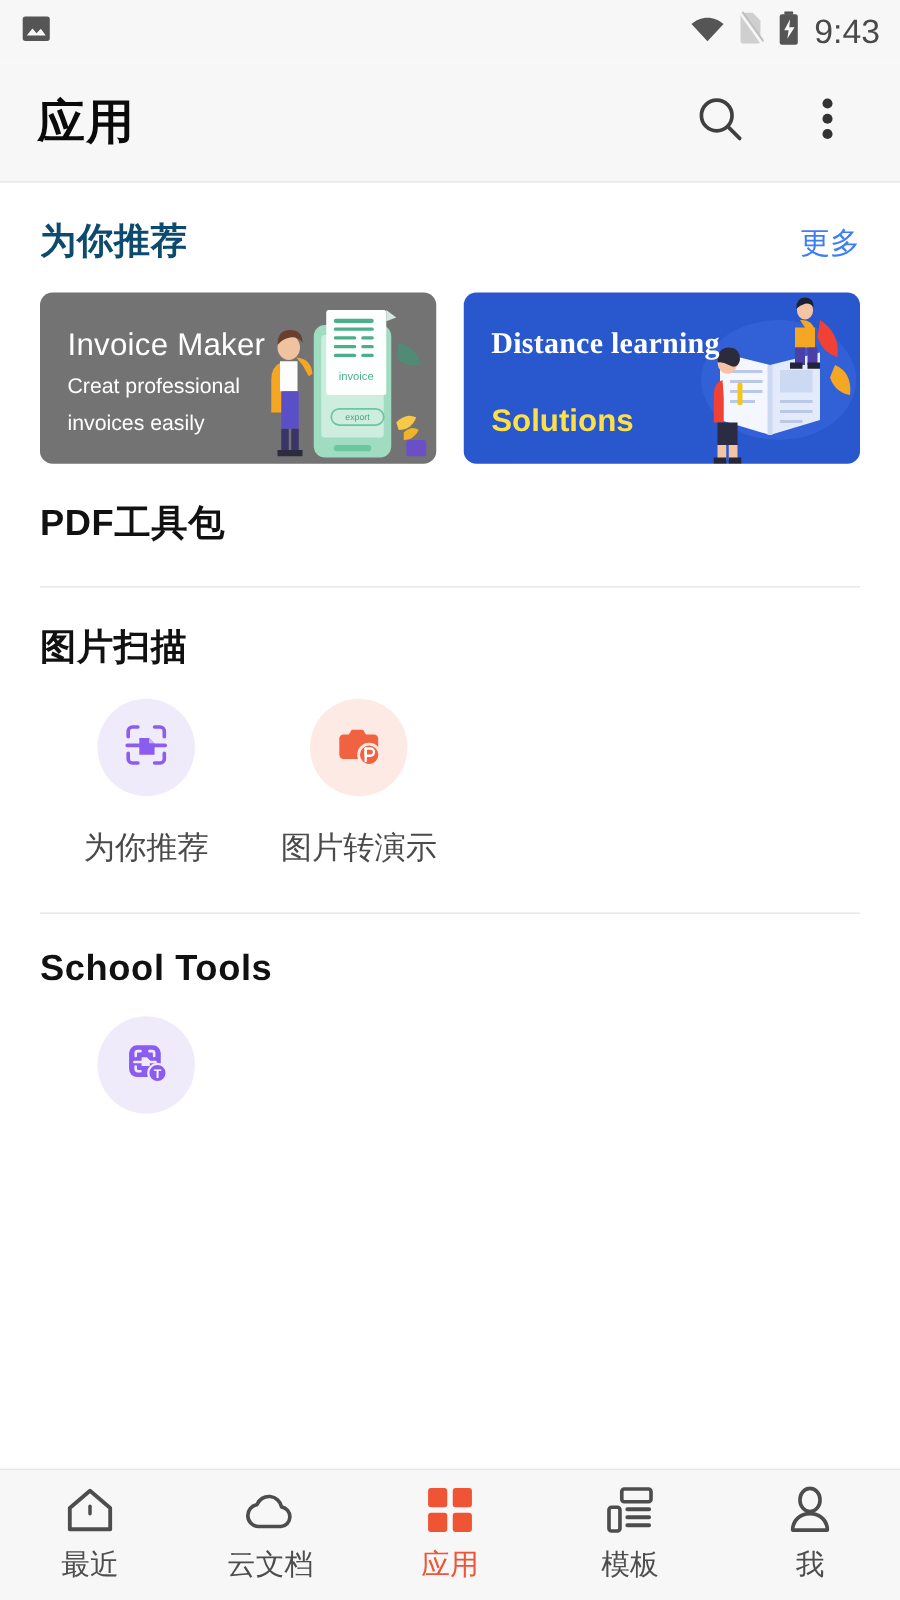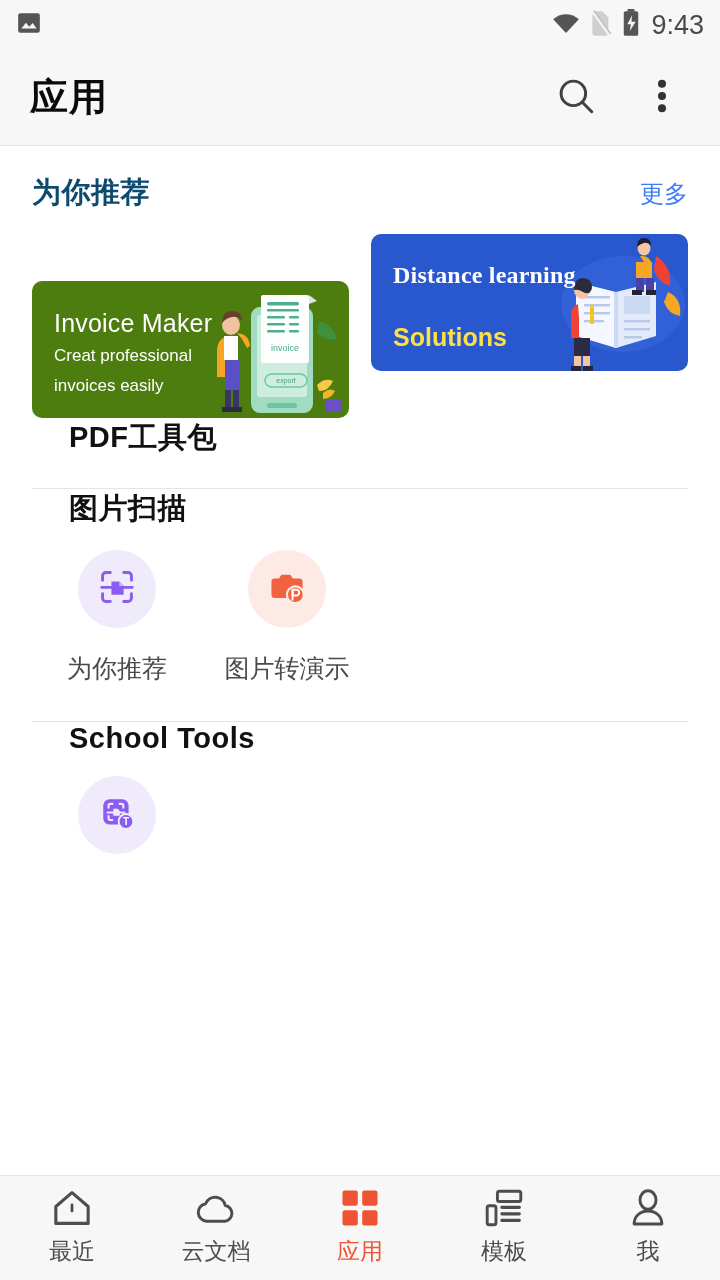--- a/index.html
+++ b/index.html
@@ -43,34 +43,34 @@
     padding:26px 32px 0 32px;
   }
   .reco-title { font-size:29px; font-weight:bold; color:#0c4a6e; letter-spacing:.5px; }
   .reco-more { font-size:24px; color:#3d7df5; cursor:pointer; }
 
   .banners { display:flex; gap:22px; padding:21px 0 0 32px; }
   .banner {
     width:317px; height:137px; border-radius:10px; position:relative;
     overflow:hidden; flex:0 0 auto; cursor:pointer;
   }
-  .banner.green { background:#4d7c0f;margin-top:47px; }
+  .banner.green { background:#737373; }
   .banner.blue  { background:#2857ce; }
   .banner-text { position:absolute; left:22px; top:28px; z-index:3; }
   .bt-title { color:#fff; font-size:25px; font-weight:500; letter-spacing:.2px; }
   .banner.blue .bt-title { font-weight:bold; font-size:24px;font-family:Liberation Serif, serif; }
   .bt-sub { color:#ffffff; font-size:17px; line-height:1.35; margin-top:7px; }
   .bt-sub2 { color:#fde047; font-size:25px; font-weight:bold; margin-top:34px; }
   .banner-art { position:absolute; right:0; top:0; bottom:0; width:160px; }
 
   
   .section { padding:0 32px; }
   .section-title {
     font-size:29px; font-weight:bold; color:#111;
-    letter-spacing:.5px; margin-left:37px;
+    letter-spacing:.5px; padding-top:28px;
   }
   .grid { display:flex; flex-wrap:wrap; padding-top:21px; }
   .grid-item {
     width:170px; display:flex; flex-direction:column;
     align-items:center; cursor:pointer; margin-bottom:6px;
   }
   .tile { width:78px; height:78px; border-radius:50%;
           display:flex; align-items:center; justify-content:center; }
   .tile.lavender { background:#edeefb; }
   .tile.lav2     { background:#f0ebfb; }

